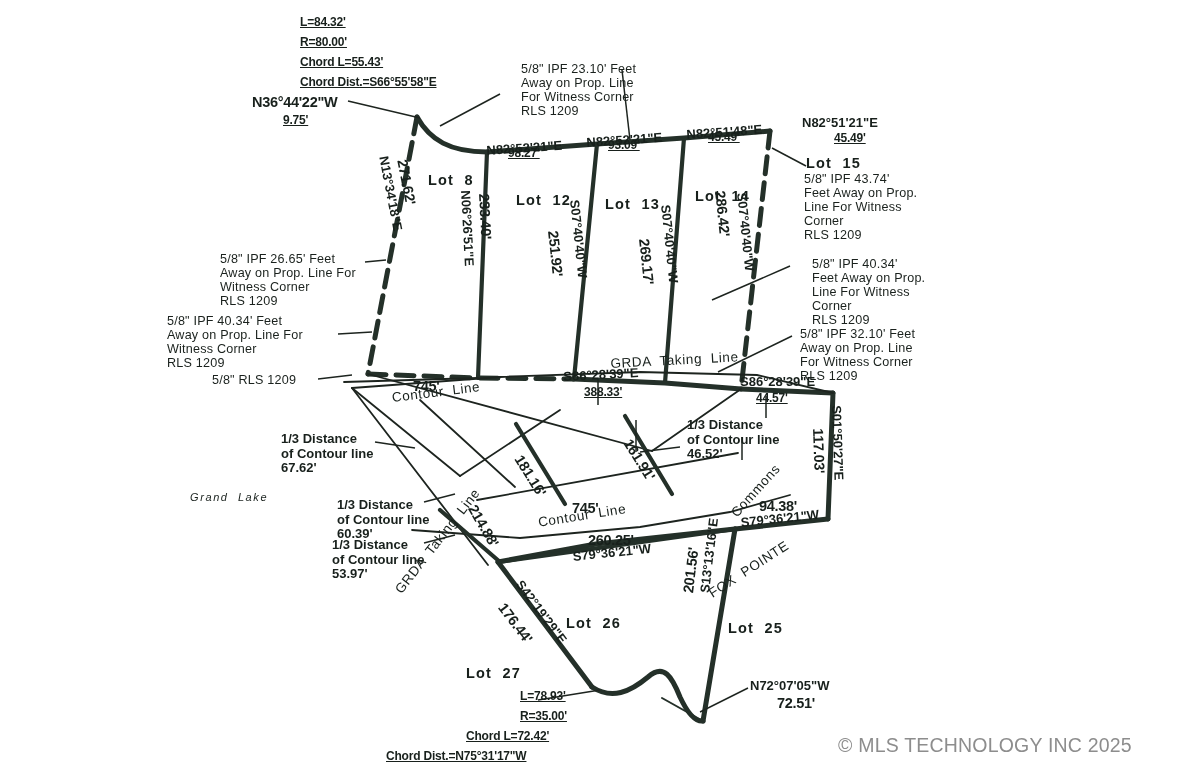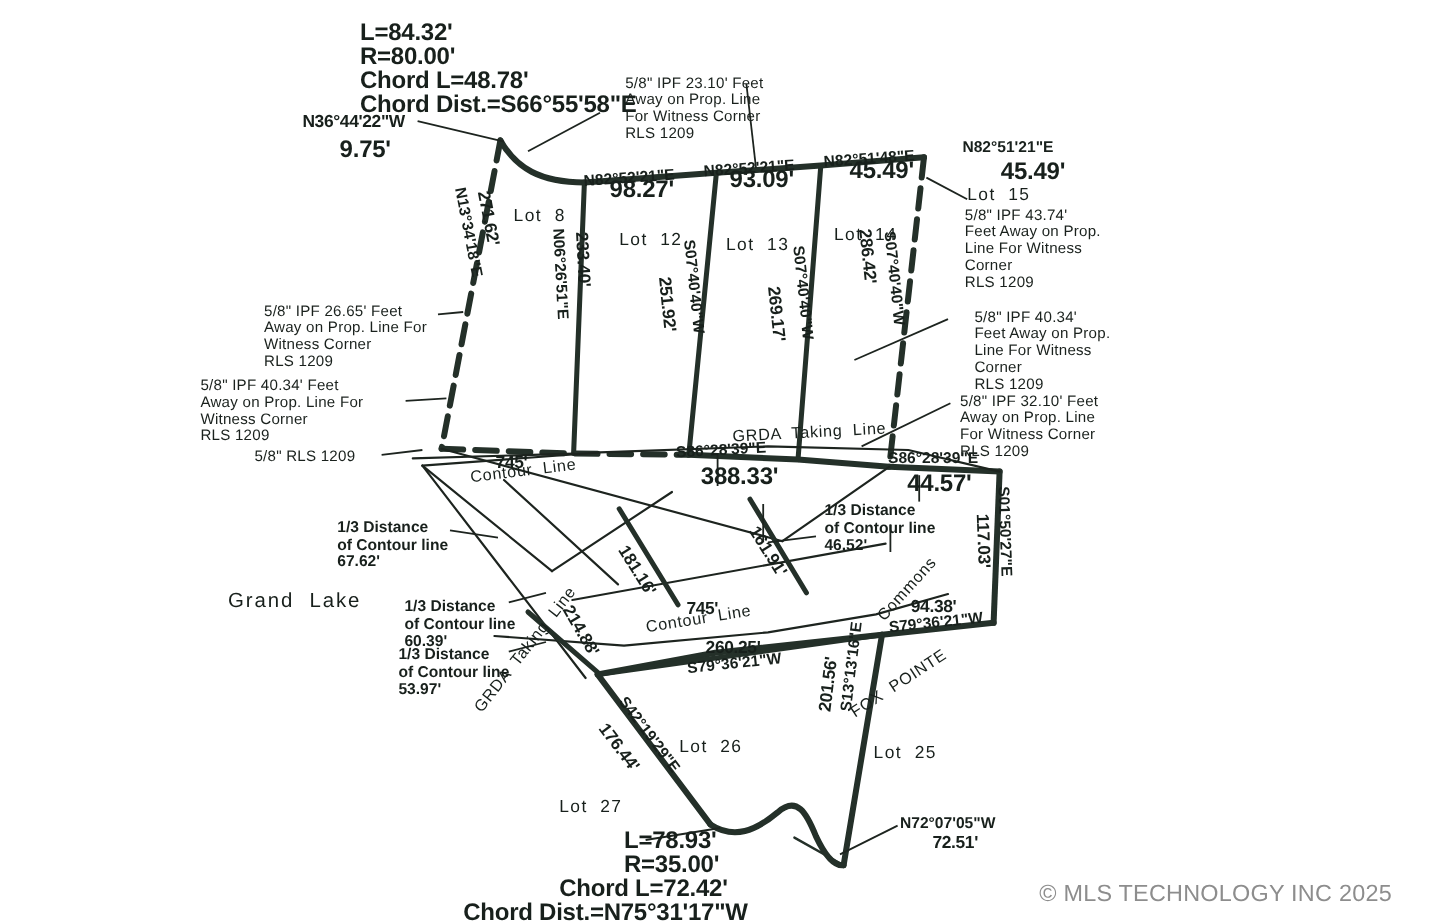--- a/index.html
+++ b/index.html
@@ -29,44 +29,46 @@
     line-height: 1.12;
   }
   
   .dim {
     font-weight: bold;
     font-size: 14.5px;
     letter-spacing: -0.3px;
   }
   .dim-lg {
     font-weight: bold;
-    font-size: 20px;
+    font-size: 12px;
     letter-spacing: -0.2px;
+    text-decoration: underline;
   }
   
   .note {
     font-weight: normal;
     font-size: 12.6px;
     letter-spacing: 0.2px;
     color: #1a211d;
   }
   .note-b {
     font-weight: bold;
     font-size: 13px;
     letter-spacing: 0px;
   }
   .lotlabel {
-    font-weight: normal;
+    font-weight: bold;
     font-size: 14.5px;
     letter-spacing: 1.2px;
   }
   .bigname {
     font-weight: normal;
-    font-size: 17px;
+    font-size: 11px;
     letter-spacing: 1.6px;
+    font-style: italic;
   }
   .linename {
     font-weight: normal;
     font-size: 13.5px;
     letter-spacing: 0.6px;
   }
   .copyright {
     font-size: 19.5px;
     color: #8d8d8d;
     letter-spacing: 0.2px;
@@ -146,21 +148,21 @@
       <path d="M742 437 L 742 460"></path>
       <path d="M538 700 L 600 690"></path>
       <path d="M748 688 L 700 712"></path>
       <path d="M598 379 L 598 405"></path>
       <path d="M766 396 L 766 418"></path>
     </g>
   </svg>
 
   <div class="txt dim-lg" style="left:300px; top:16px;">L=84.32'</div>
   <div class="txt dim-lg" style="left:300px; top:36px;">R=80.00'</div>
-  <div class="txt dim-lg" style="left:300px; top:56px;">Chord L=48.78'</div>
+  <div class="txt dim-lg" style="left:300px; top:56px;">Chord L=55.43'</div>
   <div class="txt dim-lg" style="left:300px; top:76px;">Chord Dist.=S66°55'58"E</div>
 
   <div class="txt dim" style="left:252px; top:94px;">N36°44'22"W</div>
   <div class="txt dim-lg" style="left:283px; top:114px;">9.75'</div>
 
   <div class="txt note" style="left:521px; top:62px;">5/8" IPF 23.10' Feet
 Away on Prop. Line
 For Witness Corner
 RLS 1209</div>
 
@@ -280,15 +282,15 @@
   <div class="txt lotlabel" style="left:466px; top:665px;">Lot  27</div>
 
   <div class="txt dim-lg" style="left:520px; top:690px;">L=78.93'</div>
   <div class="txt dim-lg" style="left:520px; top:710px;">R=35.00'</div>
   <div class="txt dim-lg" style="left:466px; top:730px;">Chord L=72.42'</div>
   <div class="txt dim-lg" style="left:386px; top:750px;">Chord Dist.=N75°31'17"W</div>
 
   <div class="txt note-b" style="left:750px; top:679px;">N72°07'05"W</div>
   <div class="txt dim" style="left:777px; top:695px;">72.51'</div>
 
-  <div class="txt copyright" style="left:866px; top:735px;">© MLS TECHNOLOGY INC 2025</div>
+  <div class="txt copyright" style="left:838px; top:735px;">© MLS TECHNOLOGY INC 2025</div>
 
 </div>
 
 </body></html>

